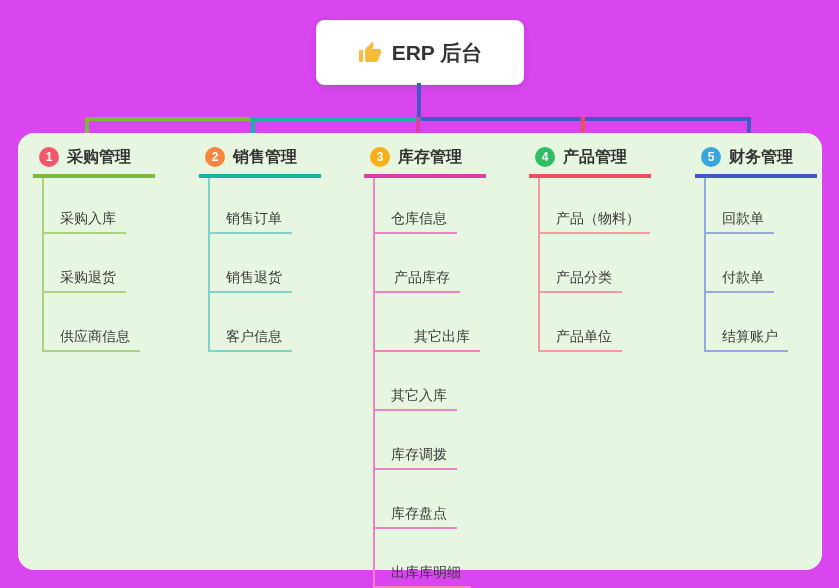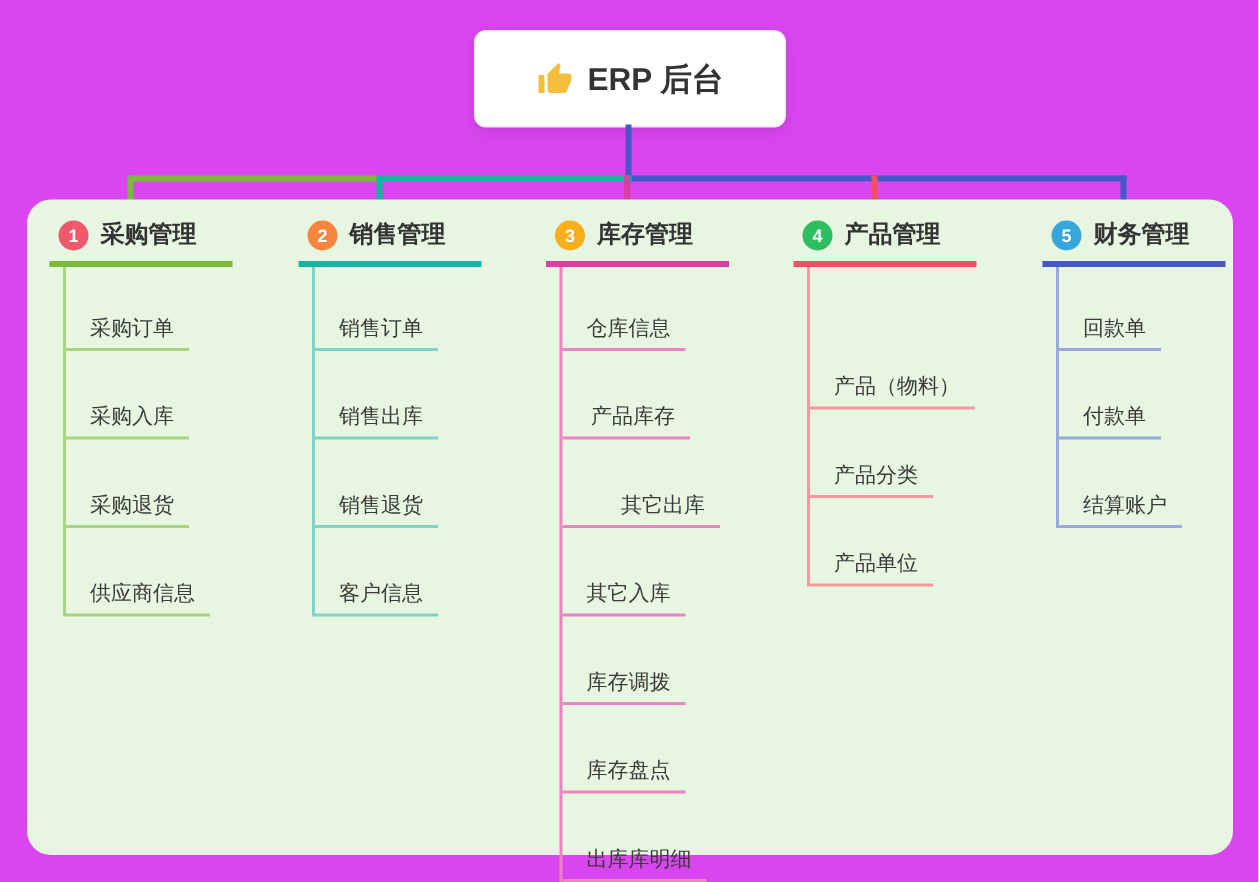--- a/index.html
+++ b/index.html
@@ -76,35 +76,33 @@
   <div class="vline" style="left: 747px; top: 117px; height: 29px; background: rgb(68, 89, 199);"></div>
 
   <div class="panel" style="background: rgb(231, 246, 224);"></div>
 
   <div class="branch" style="left:33px;">
     <div class="branch-header" style="border-bottom-color: rgb(124, 185, 62);">
       <span class="badge" style="background: rgb(240, 89, 107);">1</span>
       <span>采购管理</span>
     </div>
     <div class="branch-children" style="border-left-color: rgb(169, 211, 126);">
-        <div class="child-item" style="border-bottom-color: rgb(169, 211, 126);">采购订单</div>
         <div class="child-item" style="border-bottom-color: rgb(169, 211, 126);">采购入库</div>
         <div class="child-item" style="border-bottom-color: rgb(169, 211, 126);">采购退货</div>
         <div class="child-item" style="border-bottom-color: rgb(169, 211, 126);">供应商信息</div>
       </div>
   </div>
 
   <div class="branch" style="left:199px;">
     <div class="branch-header" style="border-bottom-color: rgb(23, 179, 163);">
       <span class="badge" style="background: rgb(248, 133, 62);">2</span>
       <span>销售管理</span>
     </div>
     <div class="branch-children" style="border-left-color: rgb(127, 212, 201);">
         <div class="child-item" style="border-bottom-color: rgb(127, 212, 201);">销售订单</div>
-        <div class="child-item" style="border-bottom-color: rgb(127, 212, 201);">销售出库</div>
         <div class="child-item" style="border-bottom-color: rgb(127, 212, 201);">销售退货</div>
         <div class="child-item" style="border-bottom-color: rgb(127, 212, 201);">客户信息</div>
       </div>
   </div>
 
   <div class="branch" style="left:364px;">
     <div class="branch-header" style="border-bottom-color: rgb(220, 62, 162);">
       <span class="badge" style="background: rgb(249, 174, 27);">3</span>
       <span>库存管理</span>
     </div>
@@ -118,21 +116,21 @@
         <div class="child-item" style="border-bottom-color: rgb(238, 130, 196);">出库库明细</div>
       </div>
   </div>
 
   <div class="branch" style="left:529px;">
     <div class="branch-header" style="border-bottom-color: rgb(240, 78, 99);">
       <span class="badge" style="background: rgb(46, 190, 95);">4</span>
       <span>产品管理</span>
     </div>
     <div class="branch-children" style="border-left-color: rgb(245, 152, 160);">
-        <div class="child-item" style="border-bottom-color: rgb(245, 152, 160); margin-top: 39px;">产品（物料）</div>
+        <div class="child-item" style="border-bottom-color: rgb(245, 152, 160);">产品（物料）</div>
         <div class="child-item" style="border-bottom-color: rgb(245, 152, 160);">产品分类</div>
         <div class="child-item" style="border-bottom-color: rgb(245, 152, 160);">产品单位</div>
       </div>
   </div>
 
   <div class="branch" style="left:695px;">
     <div class="branch-header" style="border-bottom-color: rgb(68, 89, 199);">
       <span class="badge" style="background: rgb(54, 166, 220);">5</span>
       <span>财务管理</span>
     </div>

